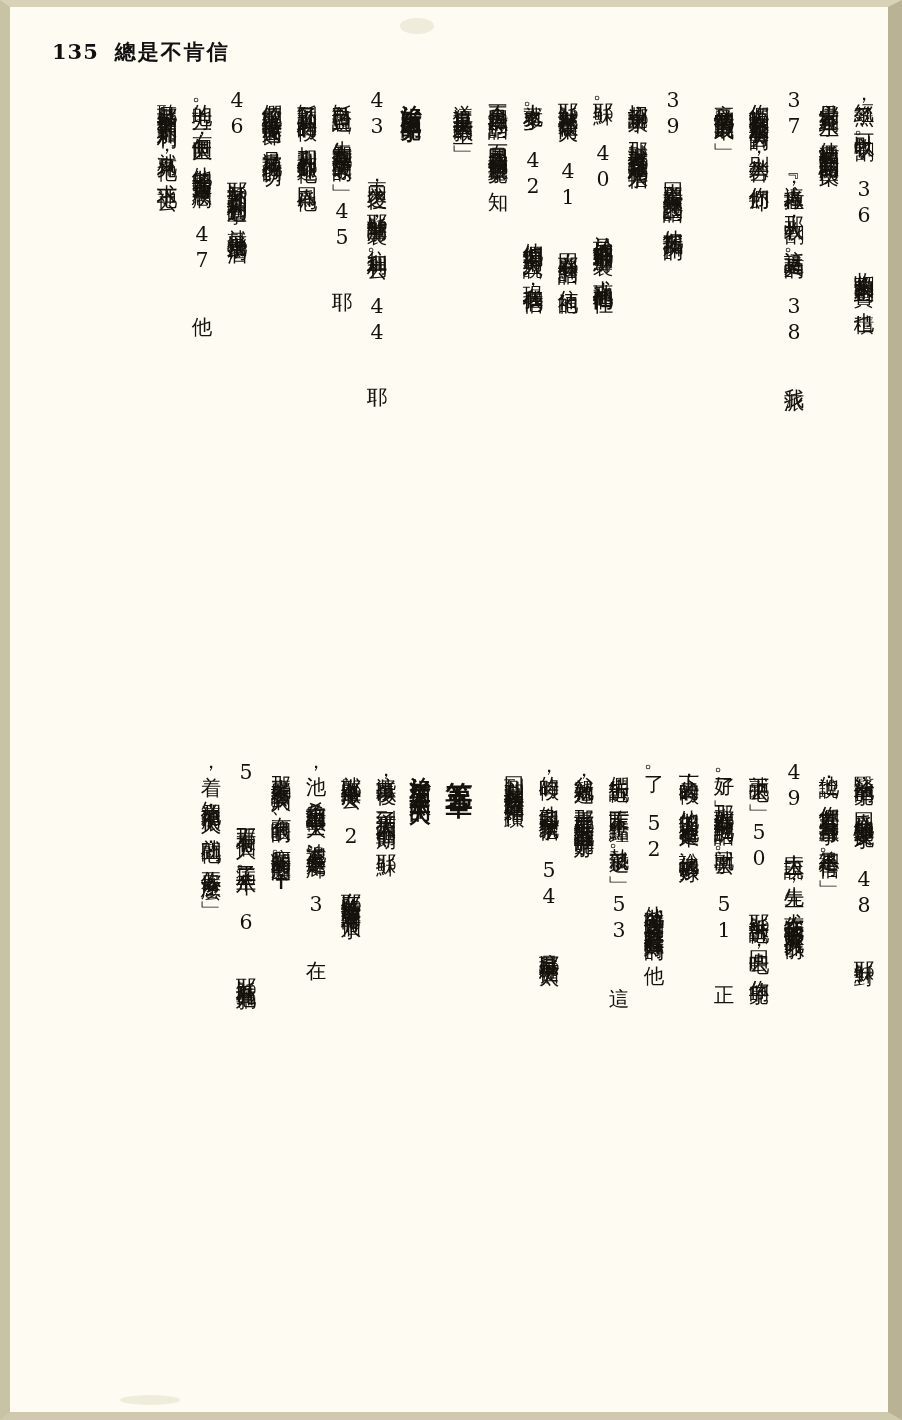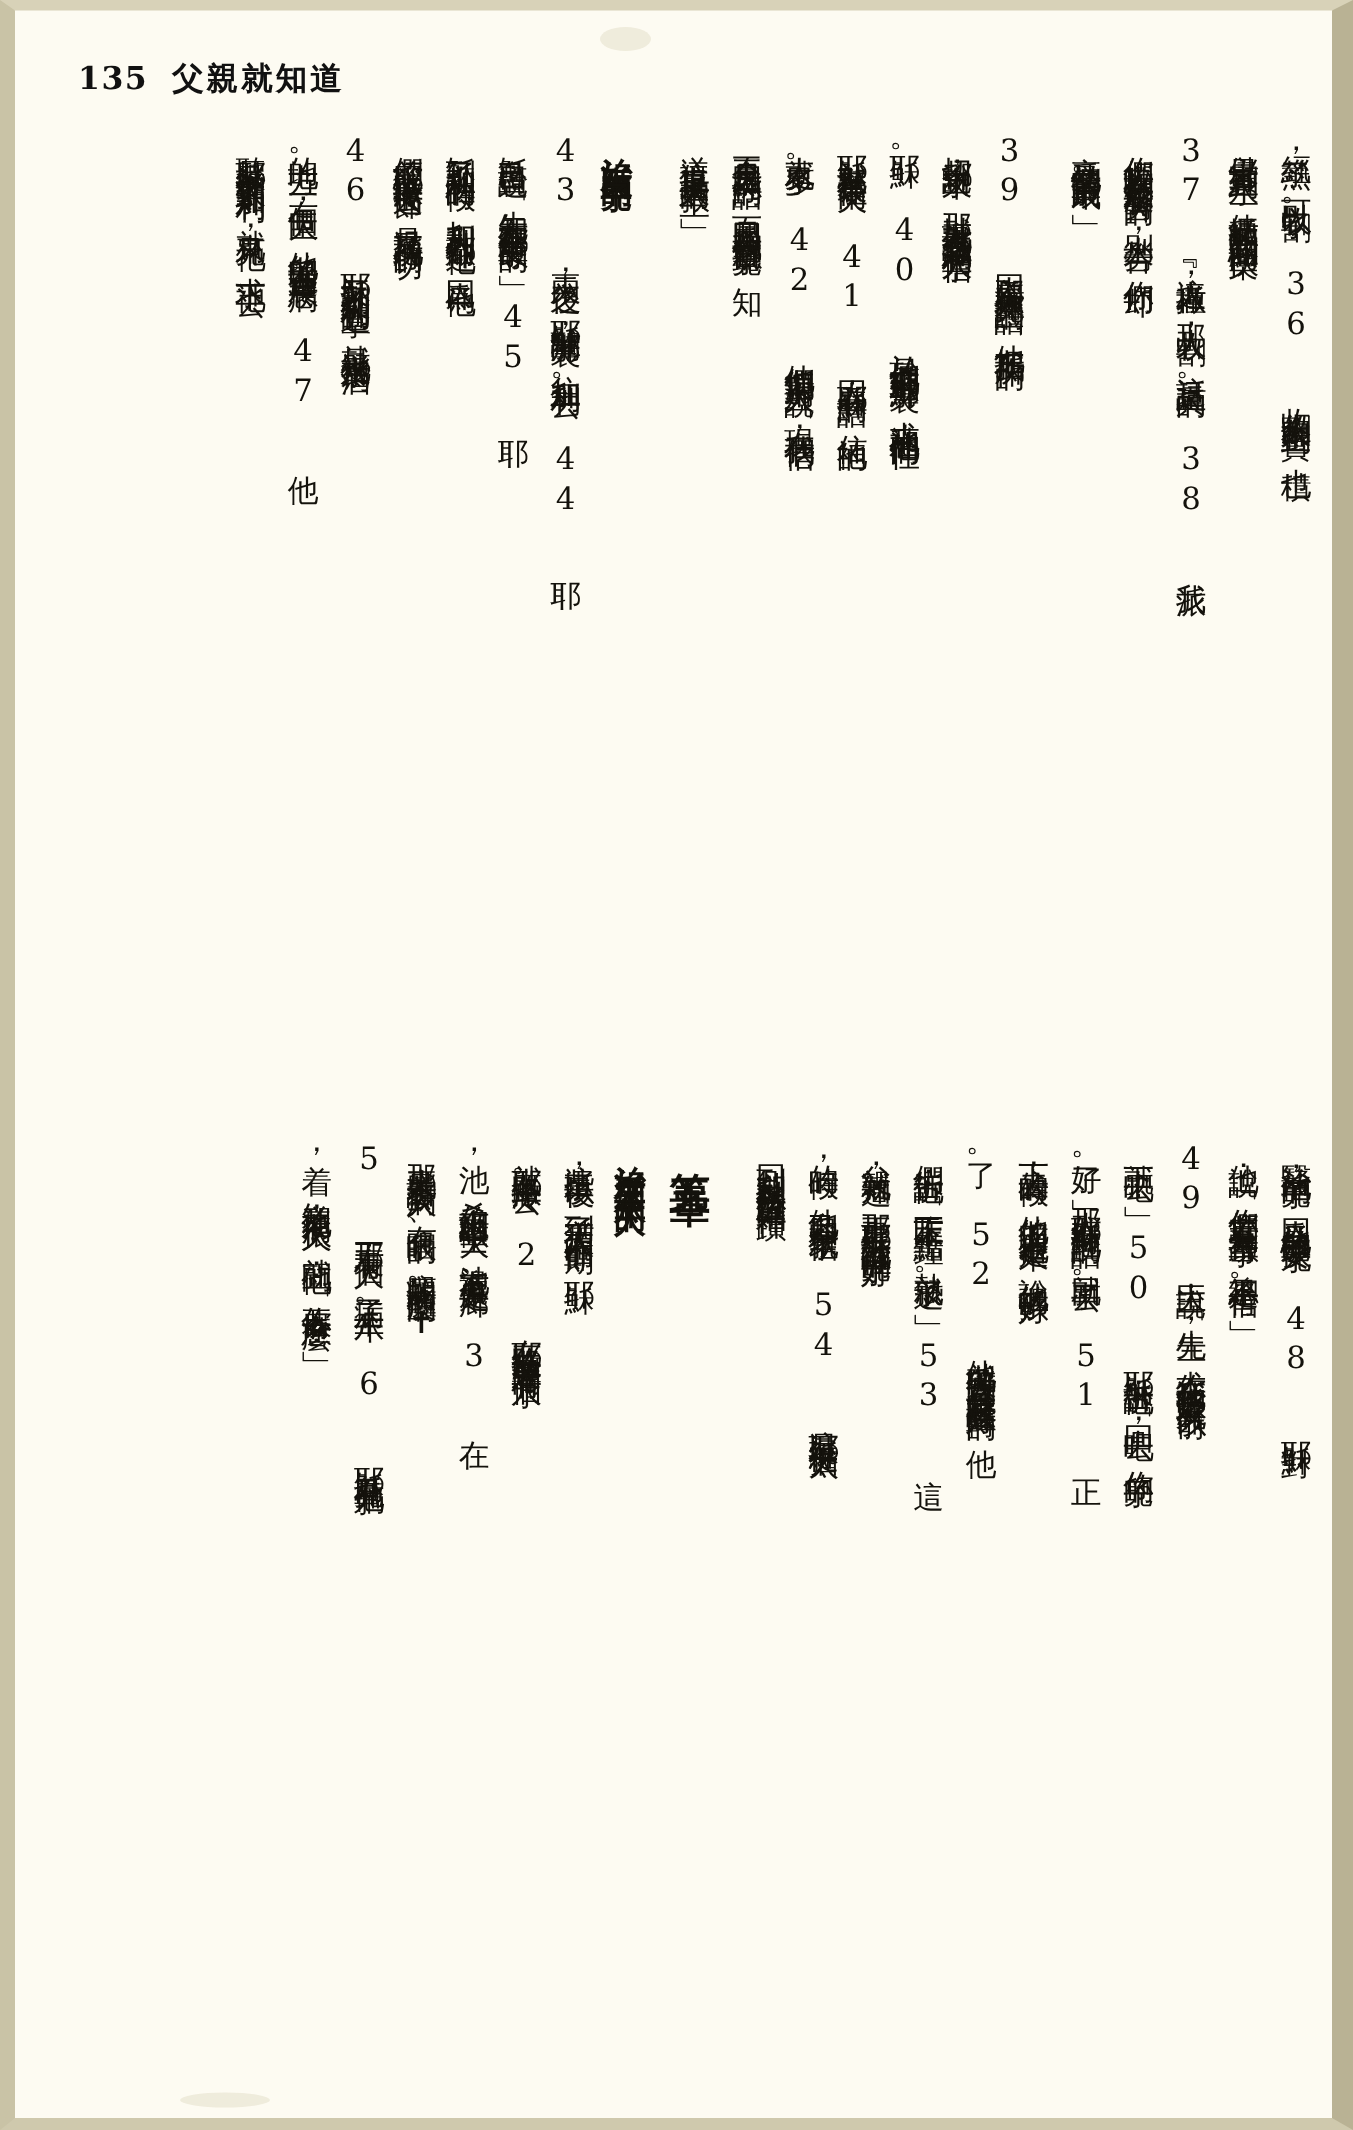--- a/index.html
+++ b/index.html
@@ -110,21 +110,21 @@
 </head>
 <body>
 
 <div id="page">
 
   <div class="mottle" style="left:400px; top:18px; width:34px; height:16px;"></div>
   <div class="mottle" style="left:120px; top:1395px; width:60px; height:10px;"></div>
 
   <div class="header">
     <span class="folio">135</span>
-    <span class="running-title">父親就知道</span>
+    <span class="running-title">總是不肯信</span>
   </div>
 
   <div class="block" id="block-top">
     <div class="col">經熱了，可以收割了。 36 收割的人得到工資，也積</div>
     <div class="col">儲果實直到永生，使撒種的和收割的一同快樂。</div>
     <div class="col">37 『這人撒種，那人收割』，這話是真的。 38 我派</div>
     <div class="col">你們去收割你們所沒有勞苦的；別人勞苦，你們却</div>
     <div class="col">享受他們勞苦的成果。」</div>
     <div class="col spacer"></div>
     <div class="col">39 因着那婦人作見證的話：「他把我所作的一</div>

